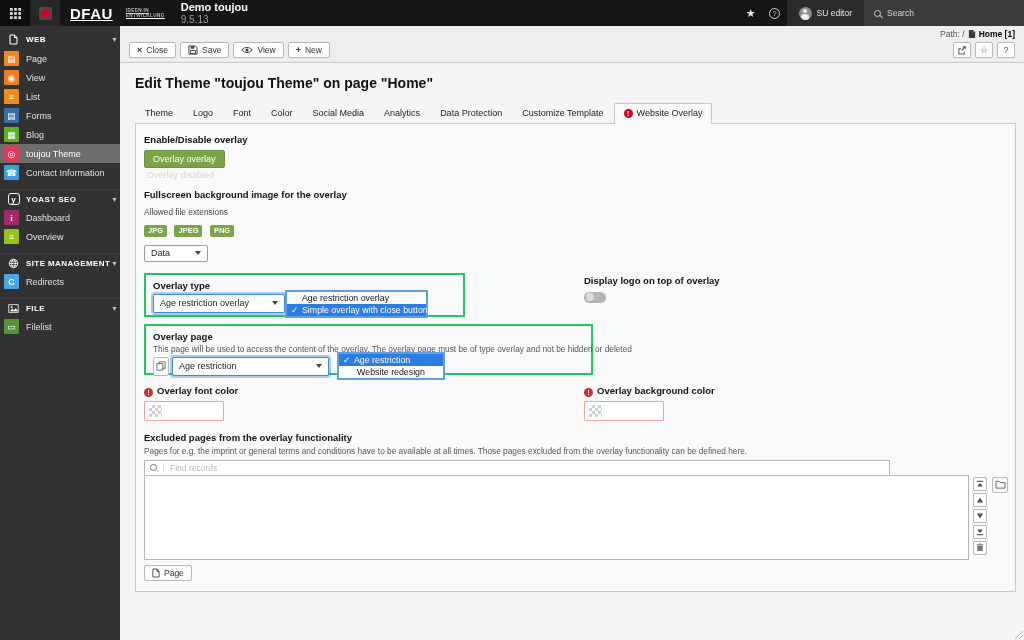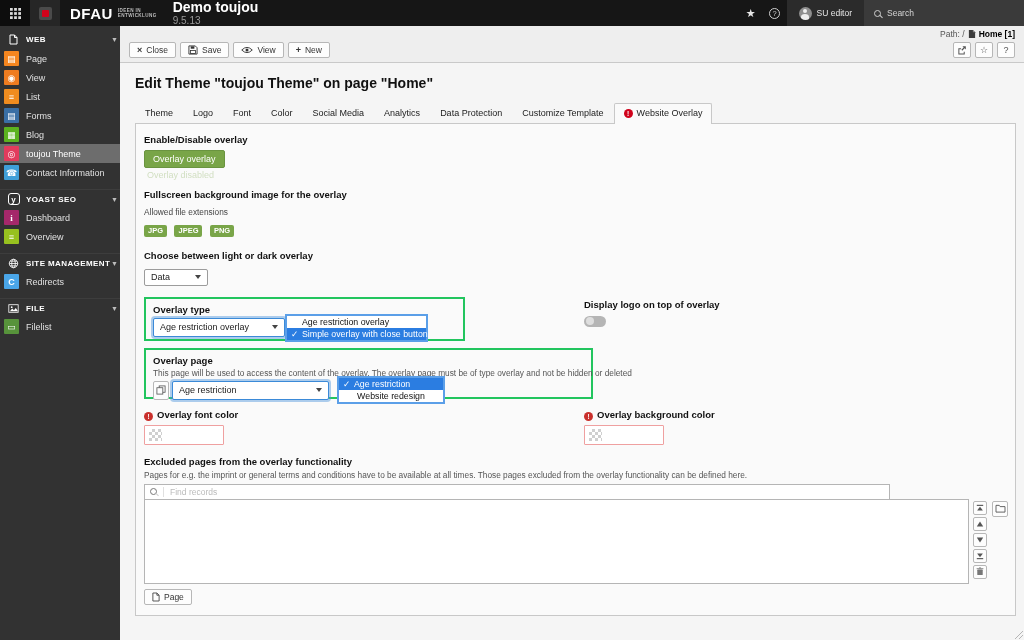--- a/index.html
+++ b/index.html
@@ -5,25 +5,25 @@
   * { margin:0; padding:0; box-sizing:border-box; }
   html,body { width:1024px; height:640px; overflow:hidden; font-family:"Liberation Sans",sans-serif; background:#f5f5f5; }
 
   
   .topbar { position:absolute; top:0; left:0; width:1024px; height:26px; background:#161616; display:flex; align-items:stretch; color:#fff; }
   .tb-sq { width:30px; display:flex; align-items:center; justify-content:center; cursor:pointer; }
   .tb-sq.mod { background:#0d0d0d; }
   .tb-sq.app { background:#262626; }
   .appchip { width:13px; height:13px; background:#4a4a4a; border-radius:2px; position:relative; }
   .appchip::after { content:''; position:absolute; left:3px; top:3px; width:7px; height:7px; background:#d0021b; border-radius:1px; }
-  .brand { display:flex; align-items:center; padding:0 8px 0 10px; gap:5px; }
+  .brand { display:flex; align-items:center; padding:0 8px 0 10px; gap:13px;text-decoration:underline; }
   .brand-main { font-size:15px; font-weight:bold; letter-spacing:.5px; }
   .brand-sub { font-size:4.6px; color:#bdbdbd; line-height:1.15; letter-spacing:.4px; font-weight:bold; }
   .sitename { display:flex; flex-direction:column; justify-content:center; margin-left:8px; line-height:1.15; }
-  .sitename .sn { font-size:14px; font-weight:bold; }
+  .sitename .sn { font-size:11px; font-weight:bold; }
   .sitename .sv { font-size:10px; color:#9a9a9a; }
   .tb-spacer { flex:1; }
   .tb-icon { display:flex; align-items:center; justify-content:center; width:24px; cursor:pointer; color:#e6e6e6; font-size:11px; }
   .help-circ { width:11px; height:11px; border:1px solid #cfcfcf; border-radius:50%; font-size:7.5px; display:flex; align-items:center; justify-content:center; color:#cfcfcf; }
   .tb-user { display:flex; align-items:center; gap:5px; background:#2b2b2b; padding:0 12px; cursor:pointer; }
   .avatar { width:13px; height:13px; background:#8f8f8f; border-radius:50%; position:relative; overflow:hidden; }
   .avatar::before { content:''; position:absolute; left:4.5px; top:2px; width:4px; height:4px; background:#efefef; border-radius:50%; }
   .avatar::after { content:''; position:absolute; left:2.5px; top:7px; width:8px; height:6px; background:#efefef; border-radius:50% 50% 0 0; }
   .tb-user span { font-size:8.5px; color:#e8e8e8; }
   .tb-search { display:flex; align-items:center; gap:6px; background:#3a3a3a; width:160px; padding:0 10px; cursor:text; }
@@ -319,21 +319,20 @@
       <div class="ghost">Overlay disabled</div>
 
       <div class="flabel" style="margin-top:9px">Fullscreen background image for the overlay</div>
       <div class="fsmall" style="margin-top:7px;color:#444">Allowed file extensions</div>
       <div style="margin-top:2px">
         <span class="badge">JPG</span>
         <span class="badge">JPEG</span>
         <span class="badge">PNG</span>
       </div>
 
-      <div class="flabel" style="margin-top:13px">Choose between light or dark overlay</div>
       <div style="margin-top:5px">
         <span class="sel" style="width:64px">
           <span>Data</span>
             <span class="sc"></span>
         </span>
       </div>
 
       <div style="position:relative;margin-top:11px">
         <div class="redbox" style="width:321px;height:44px">
           <div class="flabel">Overlay type</div>

